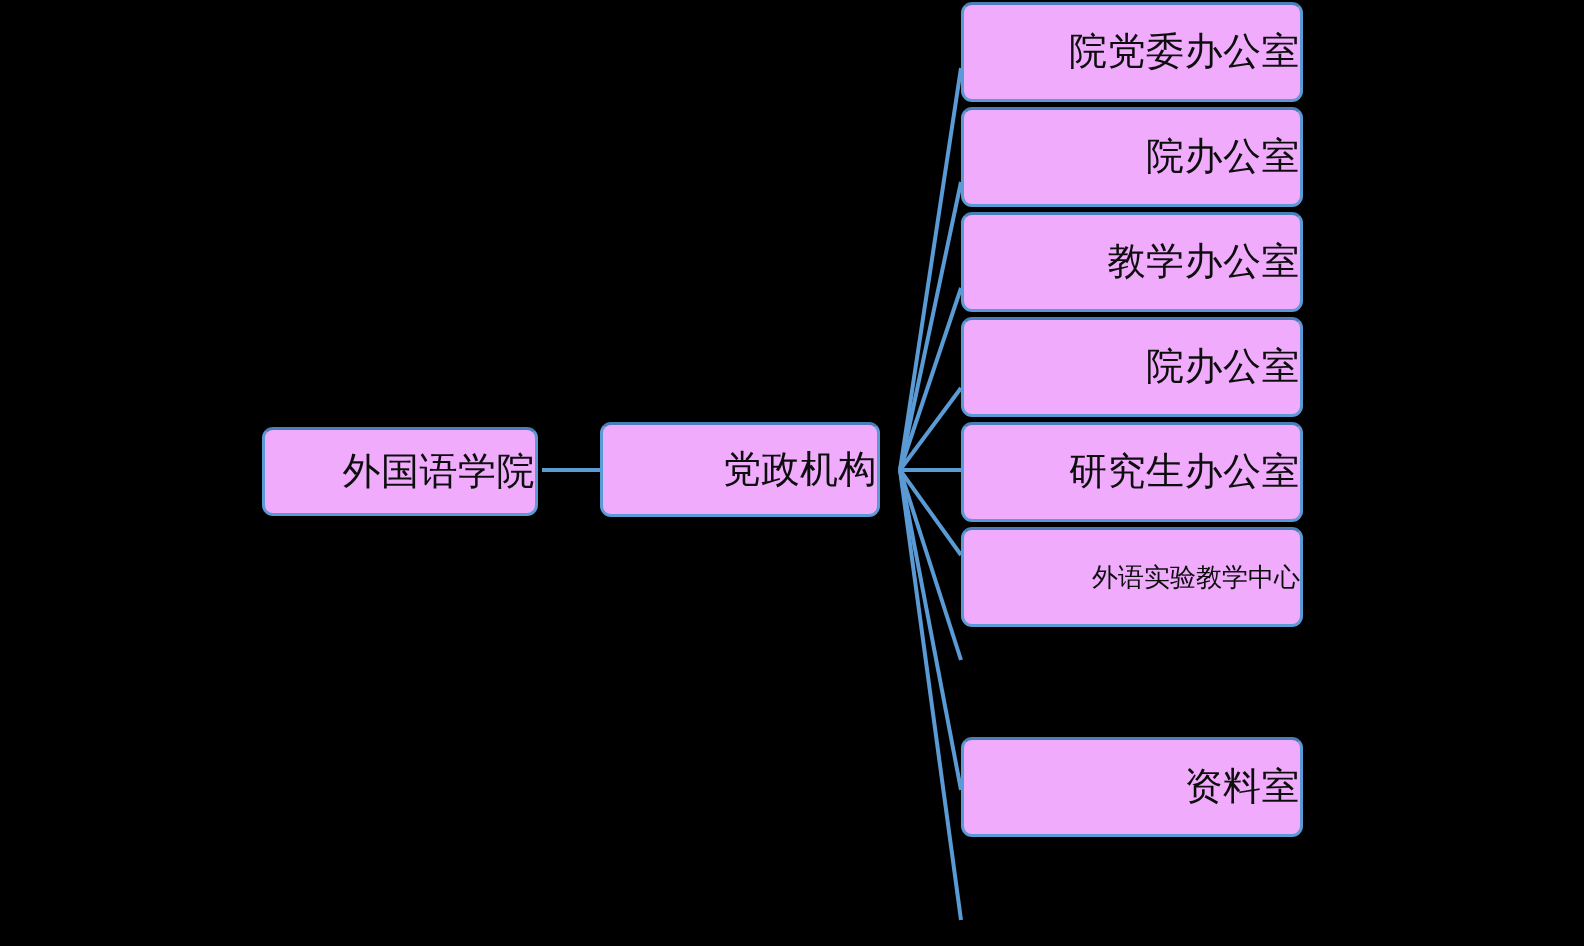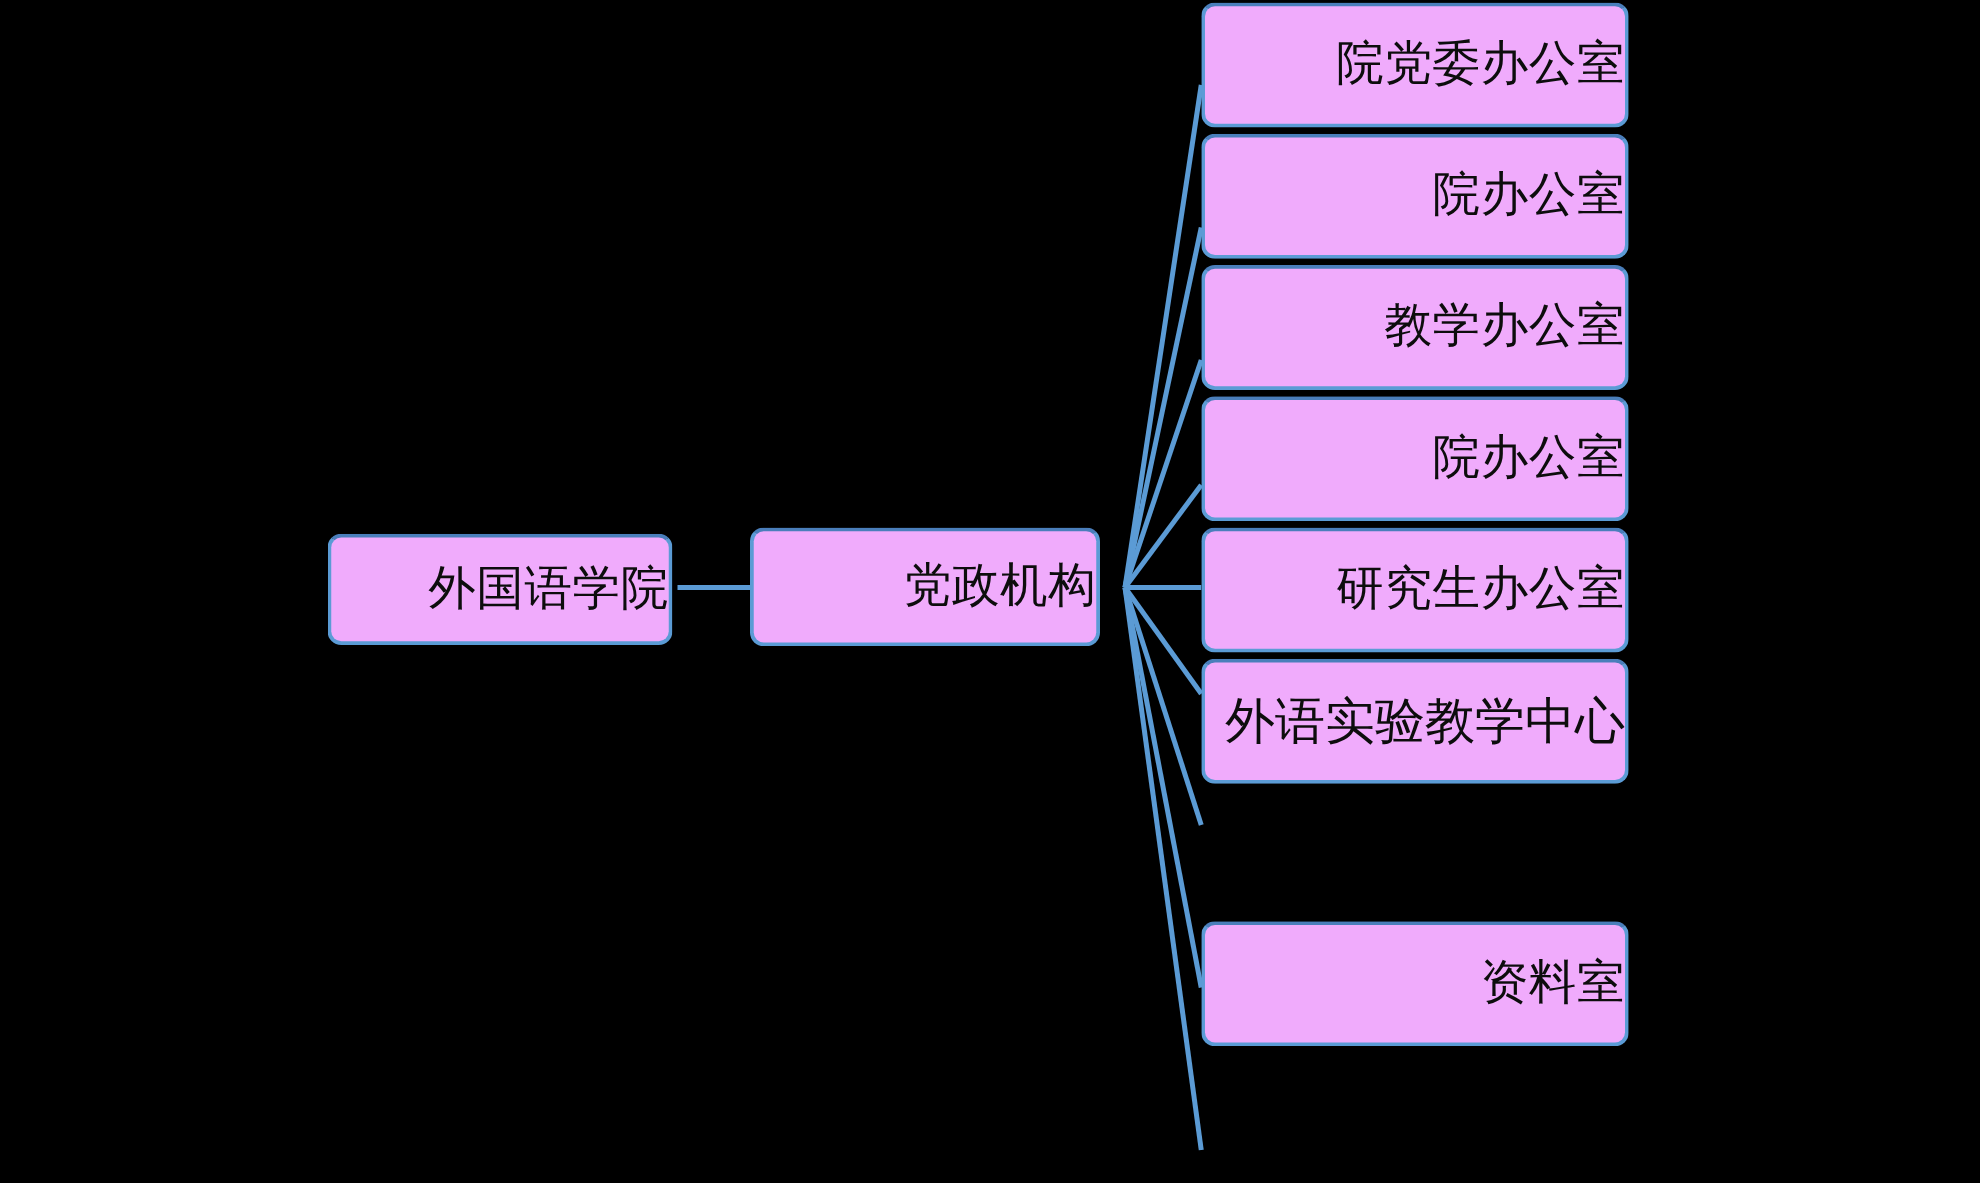--- a/index.html
+++ b/index.html
@@ -59,21 +59,21 @@
     top: 422px;
     width: 280px;
     height: 95px;
   }
   .node.leaf {
     left: 961px;
     width: 342px;
     height: 100px;
   }
   .node.leaf.wide-text {
-    font-size: 40px;
+    font-size: 26px;
     letter-spacing: 0px;
     padding-left: 19px;
   }
 </style>
 </head>
 <body>
 
 <div id="canvas">
 
   <svg id="connectors" viewBox="0 0 1584 946" width="1584" height="946" xmlns="http://www.w3.org/2000/svg">

